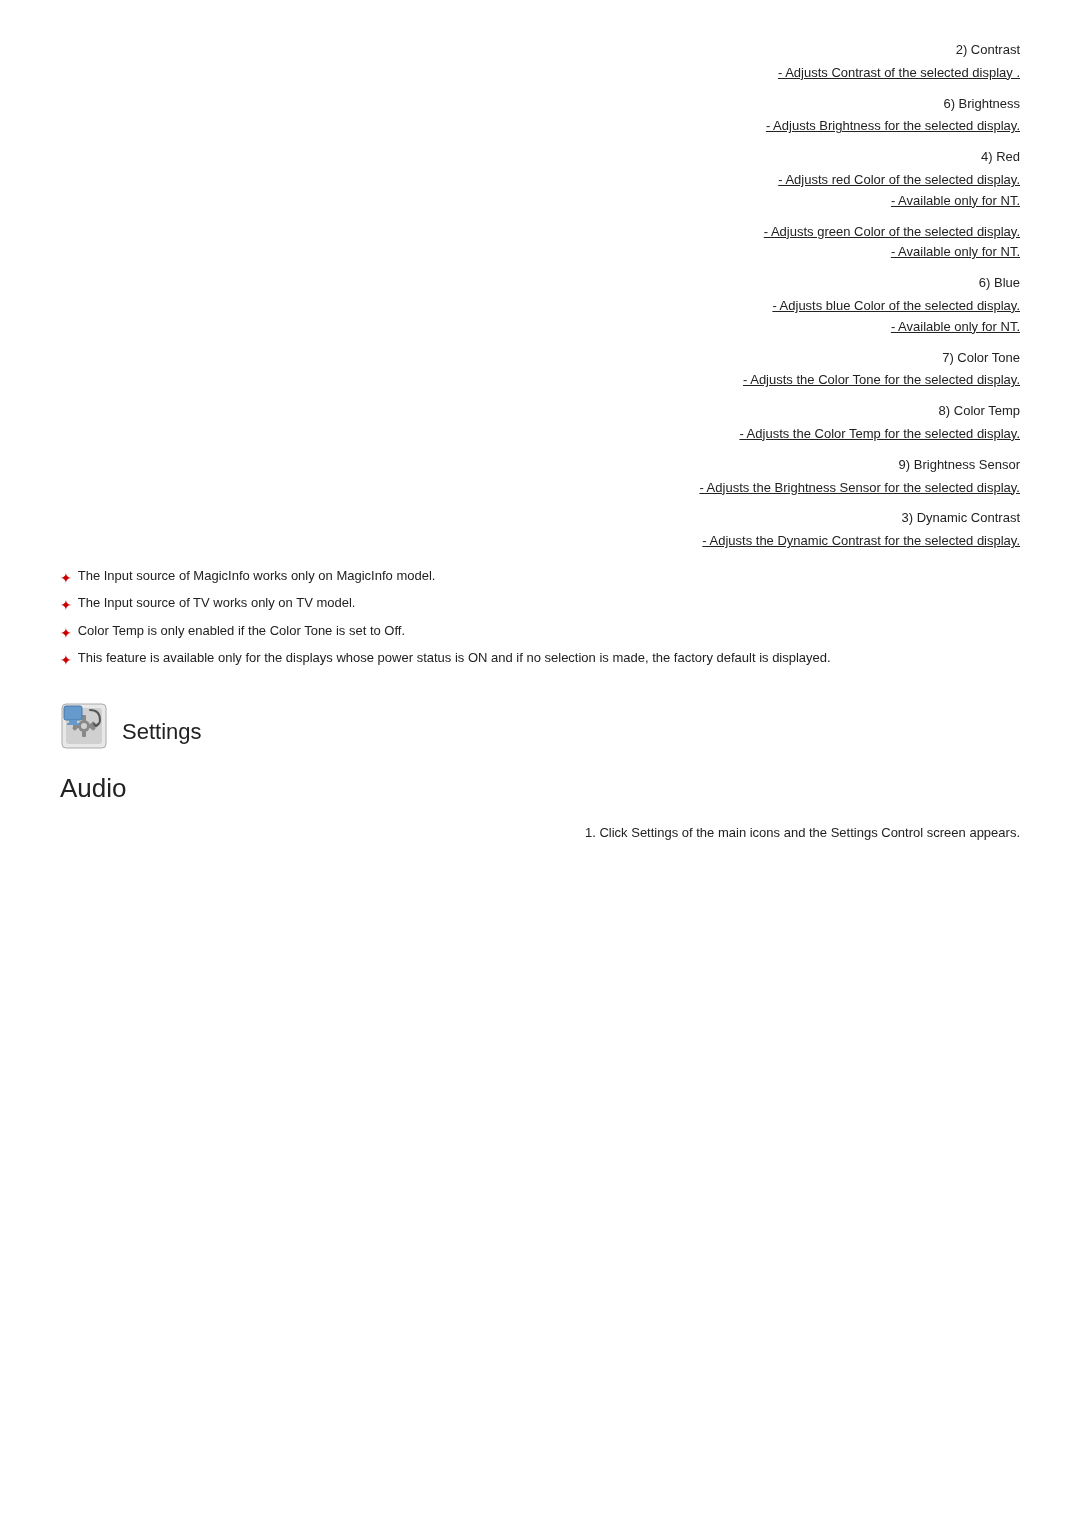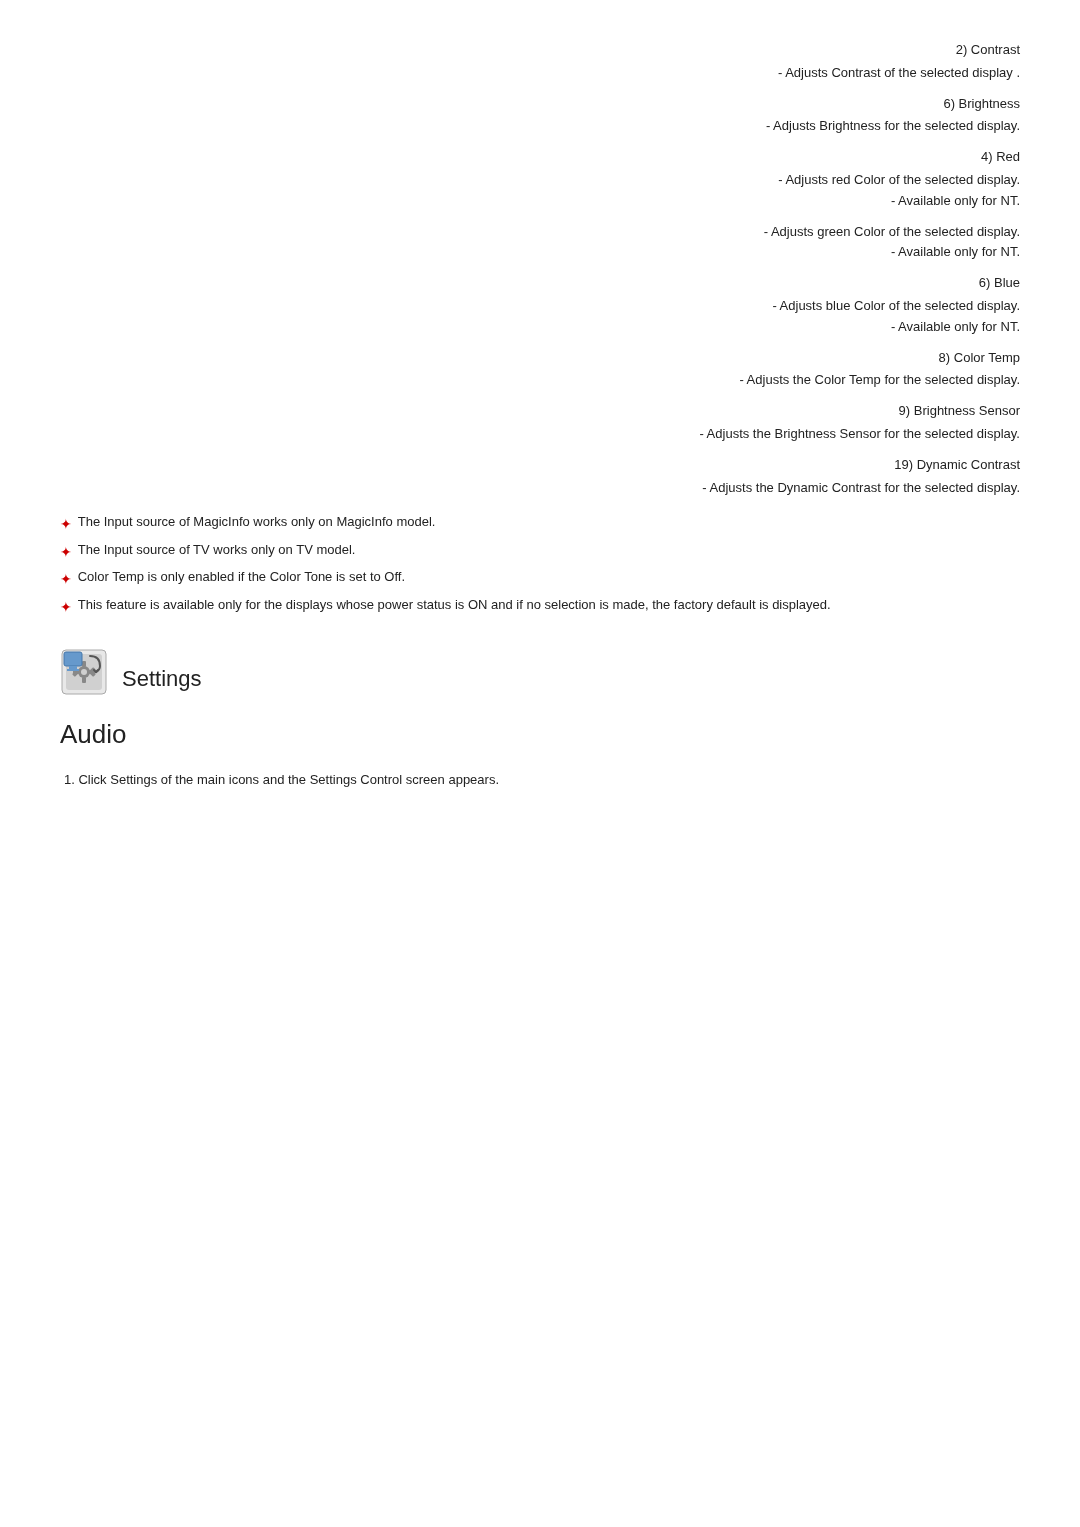--- a/index.html
+++ b/index.html
@@ -32,20 +32,21 @@
       margin-bottom: 2px;
     }
 
     .item-desc {
       padding-left: 20px;
       color: #222222;
     }
 
     .item-desc div {
       line-height: 1.6;
+      text-decoration: underline;
     }
 
     .notes-section {
       margin-top: 14px;
       margin-bottom: 30px;
     }
 
     .note-item {
       display: flex;
       align-items: flex-start;
@@ -92,20 +93,21 @@
       margin-bottom: 14px;
     }
 
     .step-list {
       list-style: none;
       padding-left: 4px;
     }
 
     .step-item {
       margin-bottom: 3px;
+      text-align: right;
     }
   </style>
 </head>
 <body>
 
 <ul class="numbered-list">
 <li class="numbered-item">
       <div class="item-title">2)  Contrast</div>
       <div class="item-desc">
         <div>- Adjusts Contrast of the selected display .</div>
@@ -131,35 +133,39 @@
       </div>
     </li>
     <li class="numbered-item">
       <div class="item-title">6)  Blue</div>
       <div class="item-desc">
         <div>- Adjusts blue Color of the selected display.</div>
         <div>- Available  only for NT.</div>
       </div>
     </li>
     <li class="numbered-item">
+      <div class="item-title">7)  Color Tone</div>
+      <div class="item-desc">
+        <div>- Adjusts the Color Tone for the selected display.</div>
+      </div>
     </li>
     <li class="numbered-item">
       <div class="item-title">8)  Color Temp</div>
       <div class="item-desc">
         <div>- Adjusts the Color Temp for the selected display.</div>
       </div>
     </li>
     <li class="numbered-item">
       <div class="item-title">9)  Brightness Sensor</div>
       <div class="item-desc">
         <div>- Adjusts the Brightness Sensor for the selected display.</div>
       </div>
     </li>
     <li class="numbered-item">
-      <div class="item-title">19)  Dynamic Contrast</div>
+      <div class="item-title">3)  Dynamic Contrast</div>
       <div class="item-desc">
         <div>- Adjusts the Dynamic Contrast for the selected display.</div>
       </div>
     </li>
   </ul>
 
 <div class="notes-section">
 <div class="note-item">
       <span class="star-icon">✦</span>
       <span class="note-text">The Input source of MagicInfo works only on MagicInfo model.</span>

